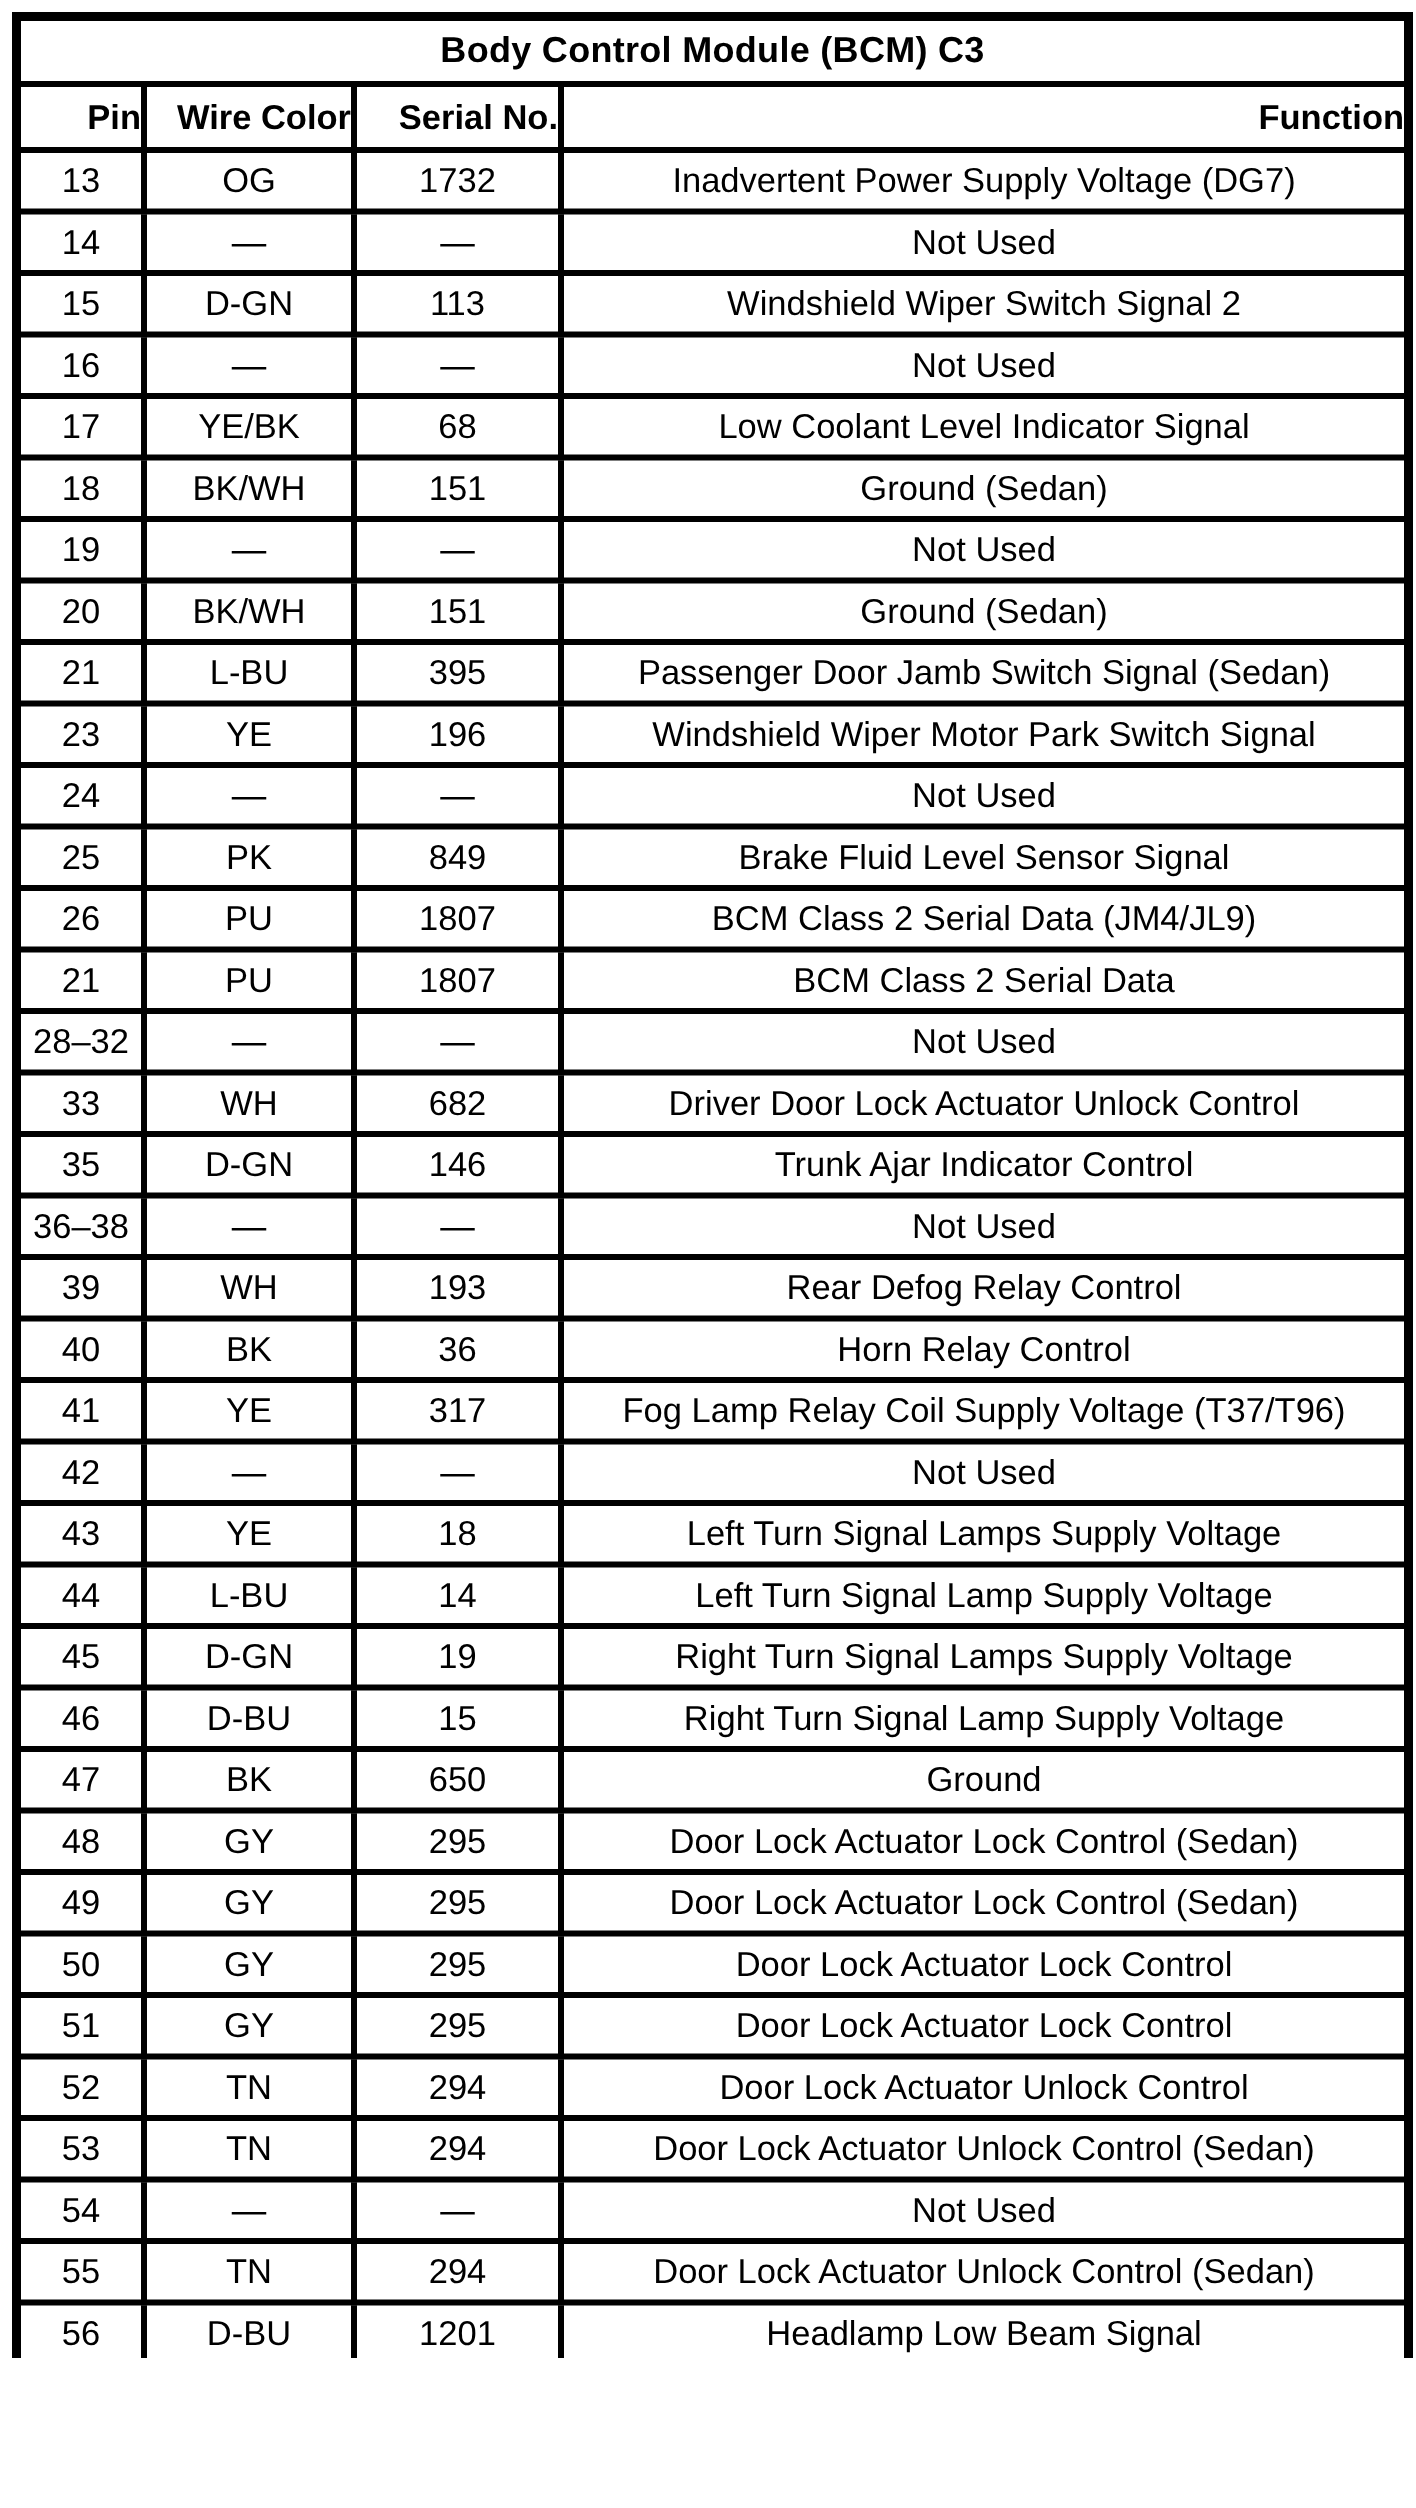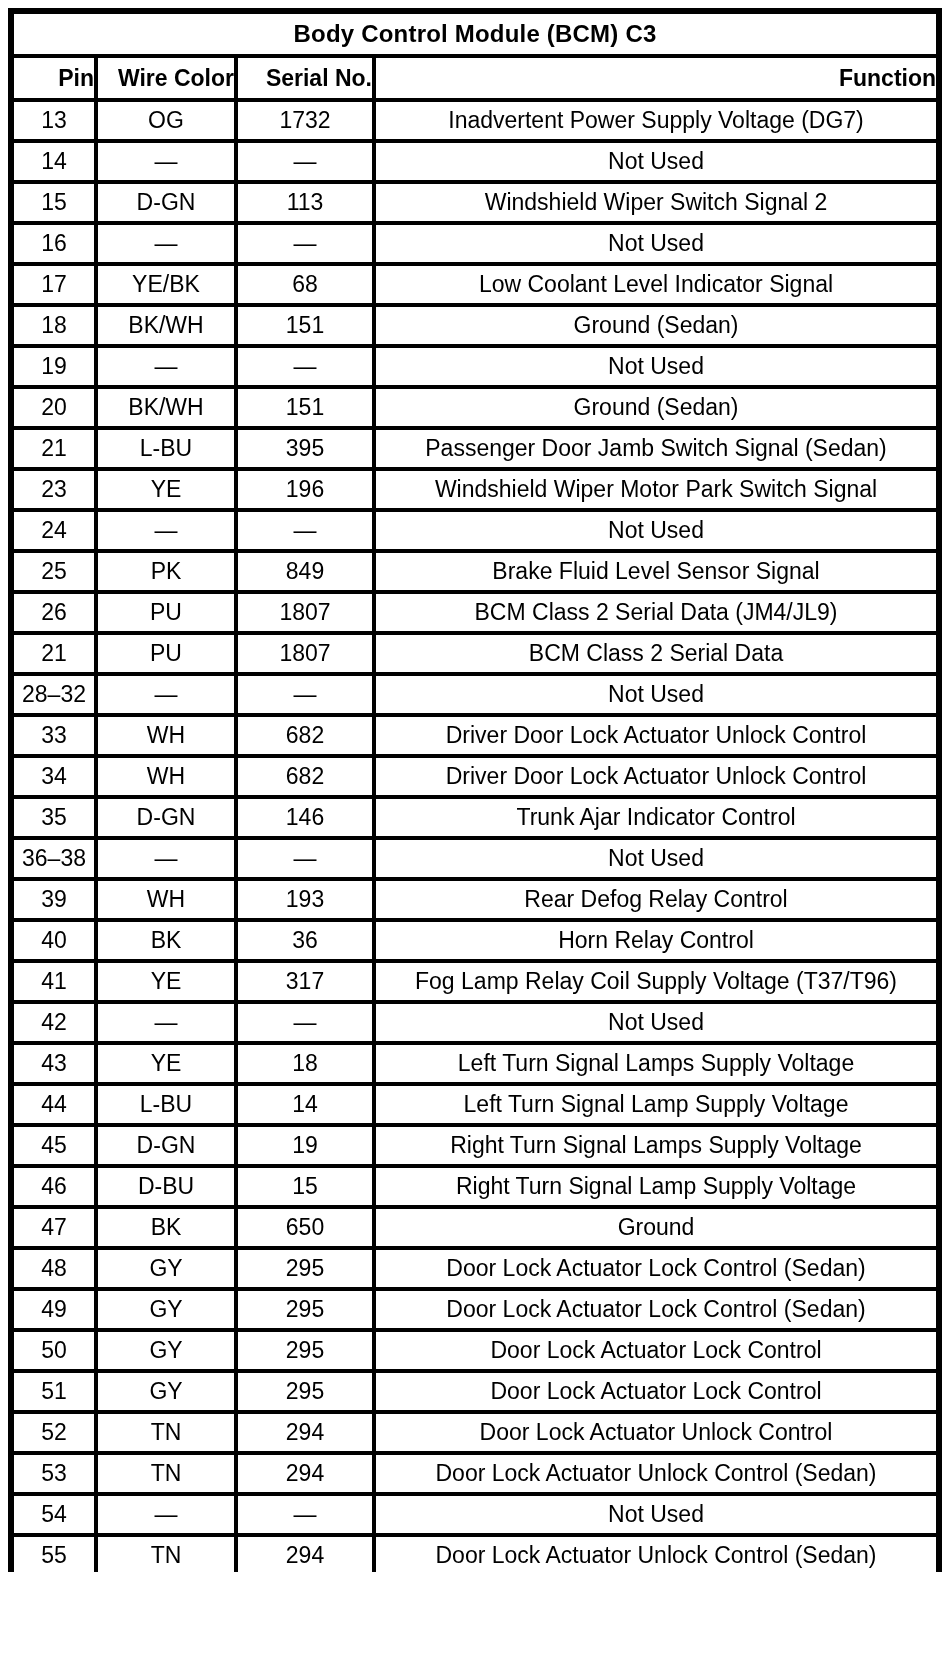--- a/index.html
+++ b/index.html
@@ -173,26 +173,20 @@
     <td class="c-circuit">—</td>
     <td class="c-func">Not Used</td>
   </tr>
         <tr>
     <td class="c-pin">33</td>
     <td class="c-wire">WH</td>
     <td class="c-circuit">682</td>
     <td class="c-func">Driver Door Lock Actuator Unlock Control</td>
   </tr>
         <tr>
-    <td class="c-pin">34</td>
-    <td class="c-wire">WH</td>
-    <td class="c-circuit">682</td>
-    <td class="c-func">Driver Door Lock Actuator Unlock Control</td>
-  </tr>
-        <tr>
     <td class="c-pin">35</td>
     <td class="c-wire">D-GN</td>
     <td class="c-circuit">146</td>
     <td class="c-func">Trunk Ajar Indicator Control</td>
   </tr>
         <tr>
     <td class="c-pin">36–38</td>
     <td class="c-wire">—</td>
     <td class="c-circuit">—</td>
     <td class="c-func">Not Used</td>

